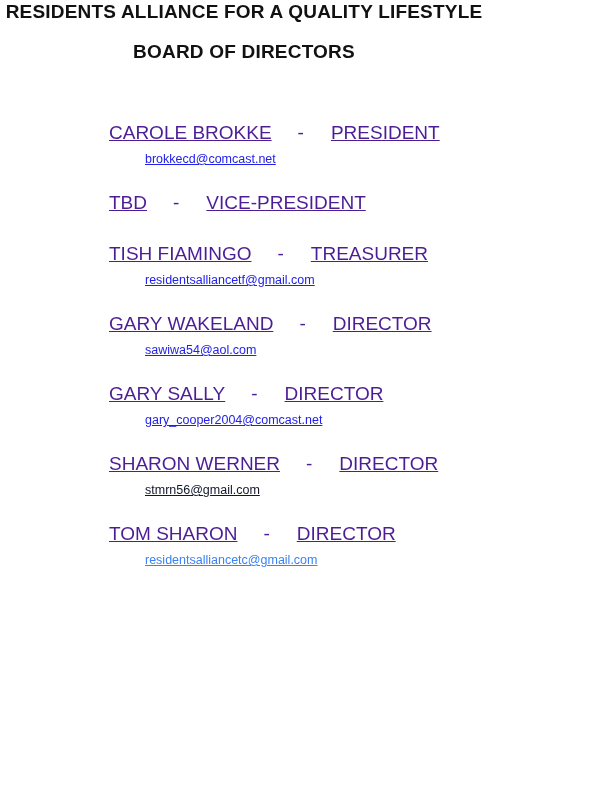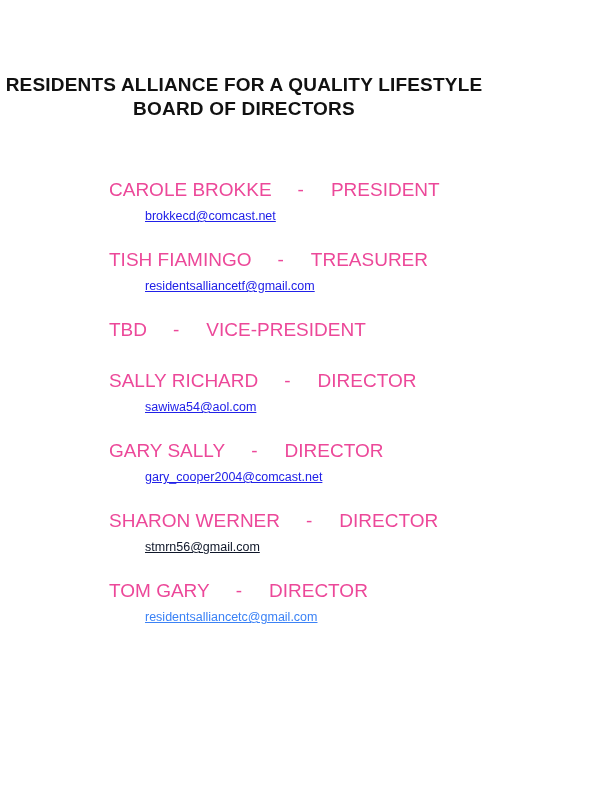--- a/index.html
+++ b/index.html
@@ -6,50 +6,51 @@
     margin: 0;
     padding: 0;
     background: #ffffff;
   }
   .page {
     position: relative;
     width: 488px;
     height: 792px;
     background: #ffffff;
     box-sizing: border-box;
-    padding-top: 73px;
     overflow: hidden;
     font-family: "Liberation Sans", sans-serif;
     color: #111111;
   }
   .doc-title {
     text-align: center;
     font-weight: 700;
     font-size: 19px;
     line-height: 24px;
     letter-spacing: 0.2px;
     color: #111111;
   }
   .doc-title + .doc-title {
+    margin-top: 16px;
   }
   .entries {
     margin-top: 58px;
     padding-left: 109px;
   }
   .entry {
     margin-bottom: 25px;
   }
   .entry--no-email {
     margin-bottom: 29px;
   }
   .name-line {
     font-size: 19px;
     line-height: 22px;
     white-space: nowrap;
-    color: #ec4899;
+    color: #4c1d95;
+    text-decoration: underline;
   }
   .name-line .dash {
     display: inline-block;
     margin: 0 27px 0 26px;
   }
   .email {
     display: inline-block;
     margin-top: 7px;
     margin-left: 36px;
     font-size: 12.5px;
@@ -66,37 +67,37 @@
   <div class="doc-title">BOARD OF DIRECTORS</div>
 
   <div class="entries" id="board-list">
   <div class="entry">
     <div class="name-line">
       <span class="name">CAROLE BROKKE</span><span class="dash">-</span><span class="role">PRESIDENT</span>
     </div>
     <a class="email" href="mailto:brokkecd@comcast.net" style="color: rgb(33, 33, 232);">brokkecd@comcast.net</a>
   </div>
 
-  <div class="entry">
-    <div class="name-line">
-      <span class="name">TISH FIAMINGO</span><span class="dash">-</span><span class="role">TREASURER</span>
-    </div>
-    <a class="email" href="mailto:residentsalliancetf@gmail.com" style="color: rgb(33, 33, 232);">residentsalliancetf@gmail.com</a>
-  </div>
-
   <div class="entry entry--no-email">
     <div class="name-line">
       <span class="name">TBD</span><span class="dash">-</span><span class="role">VICE-PRESIDENT</span>
     </div>
 
   </div>
 
   <div class="entry">
     <div class="name-line">
-      <span class="name">SALLY RICHARD</span><span class="dash">-</span><span class="role">DIRECTOR</span>
+      <span class="name">TISH FIAMINGO</span><span class="dash">-</span><span class="role">TREASURER</span>
+    </div>
+    <a class="email" href="mailto:residentsalliancetf@gmail.com" style="color: rgb(33, 33, 232);">residentsalliancetf@gmail.com</a>
+  </div>
+
+  <div class="entry">
+    <div class="name-line">
+      <span class="name">GARY WAKELAND</span><span class="dash">-</span><span class="role">DIRECTOR</span>
     </div>
     <a class="email" href="mailto:sawiwa54@aol.com" style="color: rgb(33, 33, 232); margin-left: 36px;">sawiwa54@aol.com</a>
   </div>
 
 
   <div class="entry">
     <div class="name-line">
       <span class="name">GARY SALLY</span><span class="dash">-</span><span class="role">DIRECTOR</span>
     </div>
     <a class="email" href="mailto:gary_cooper2004@comcast.net" style="color: rgb(33, 33, 232); text-align: right;">gary_cooper2004@comcast.net</a>
@@ -104,18 +105,18 @@
 
   <div class="entry">
     <div class="name-line">
       <span class="name">SHARON WERNER</span><span class="dash">-</span><span class="role">DIRECTOR</span>
     </div>
     <a class="email" href="mailto:stmrn56@gmail.com" style="color: #0f172a;">stmrn56@gmail.com</a>
   </div>
 
   <div class="entry">
     <div class="name-line">
-      <span class="name">TOM GARY</span><span class="dash">-</span><span class="role">DIRECTOR</span>
+      <span class="name">TOM SHARON</span><span class="dash">-</span><span class="role">DIRECTOR</span>
     </div>
     <a class="email" href="mailto:residentsalliancetc@gmail.com" style="color: #3b82f6;">residentsalliancetc@gmail.com</a>
   </div>
 </div>
 </div>
 
 </body></html>

